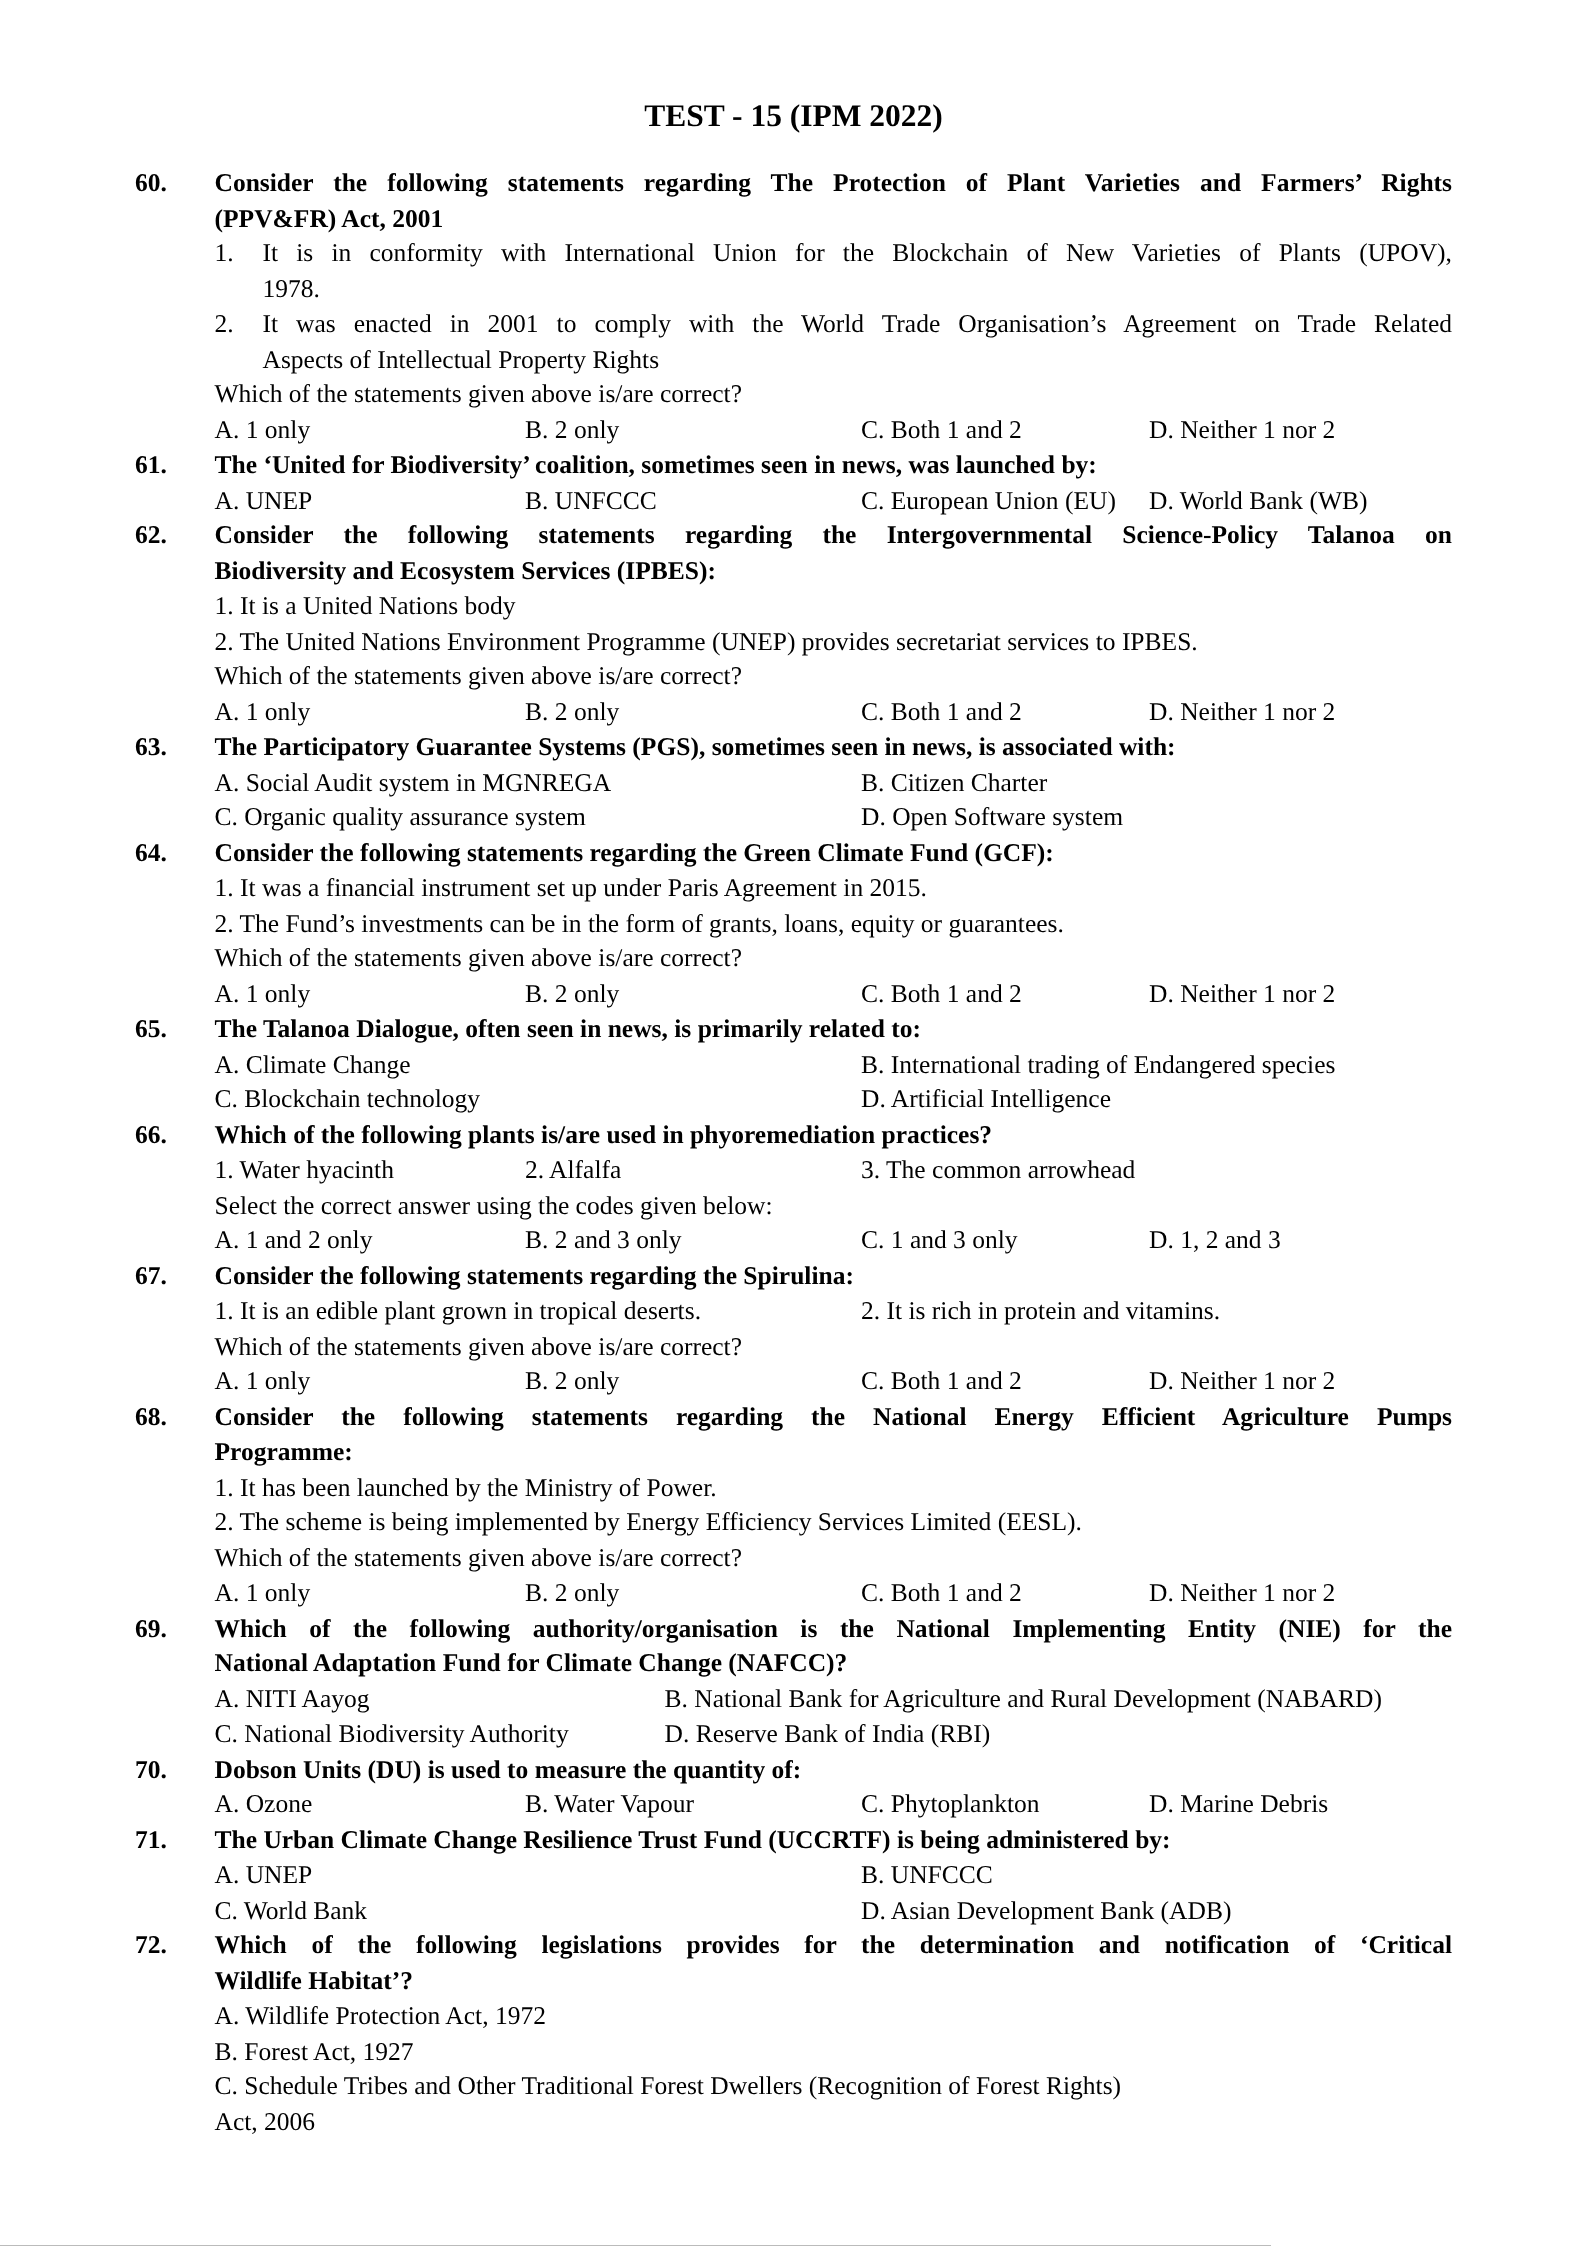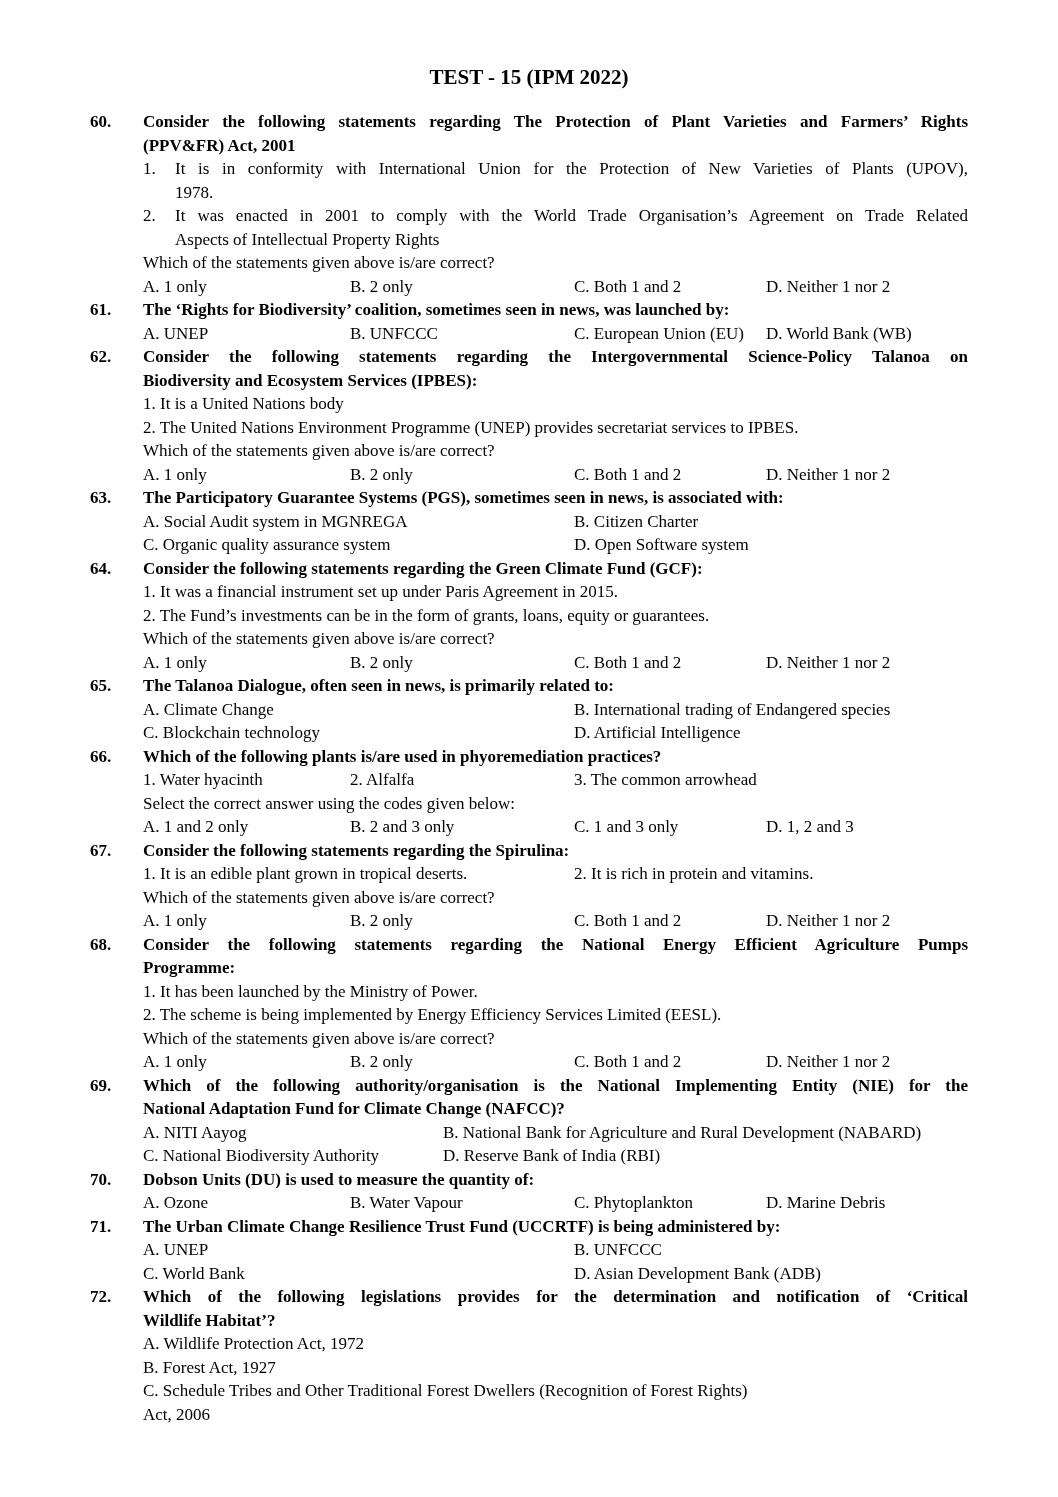--- a/index.html
+++ b/index.html
@@ -47,21 +47,21 @@
   <section class="q">
     <div class="qnum">60.</div>
     <div class="qbody">
       <div class="t">
         <div class="jl">Consider the following statements regarding The Protection of Plant Varieties and Farmers’ Rights</div>
         <div>(PPV&amp;FR) Act, 2001</div>
       </div>
       <div class="hang">
         <span class="hn">1.</span>
         <div class="ht">
-          <div class="jl">It is in conformity with International Union for the Protection of New Varieties of Plants (UPOV),</div>
+          <div class="jl">It is in conformity with International Union for the Blockchain of New Varieties of Plants (UPOV),</div>
           <div>1978.</div>
         </div>
       </div>
       <div class="hang">
         <span class="hn">2.</span>
         <div class="ht">
           <div class="jl">It was enacted in 2001 to comply with the World Trade Organisation’s Agreement on Trade Related</div>
           <div>Aspects of Intellectual Property Rights</div>
         </div>
       </div>
@@ -71,21 +71,21 @@
         <span class="cell">B. 2 only</span>
         <span class="cell">C. Both 1 and 2</span>
         <span class="cell">D. Neither 1 nor 2</span>
       </div>
     </div>
   </section>
 
   <section class="q">
     <div class="qnum">61.</div>
     <div class="qbody">
-      <p class="t">The ‘Rights for Biodiversity’ coalition, sometimes seen in news, was launched by:</p>
+      <p class="t">The ‘United for Biodiversity’ coalition, sometimes seen in news, was launched by:</p>
       <div class="cols4">
         <span class="cell">A. UNEP</span>
         <span class="cell">B. UNFCCC</span>
         <span class="cell">C. European Union (EU)</span>
         <span class="cell">D. World Bank (WB)</span>
       </div>
     </div>
   </section>
 
   <section class="q">

